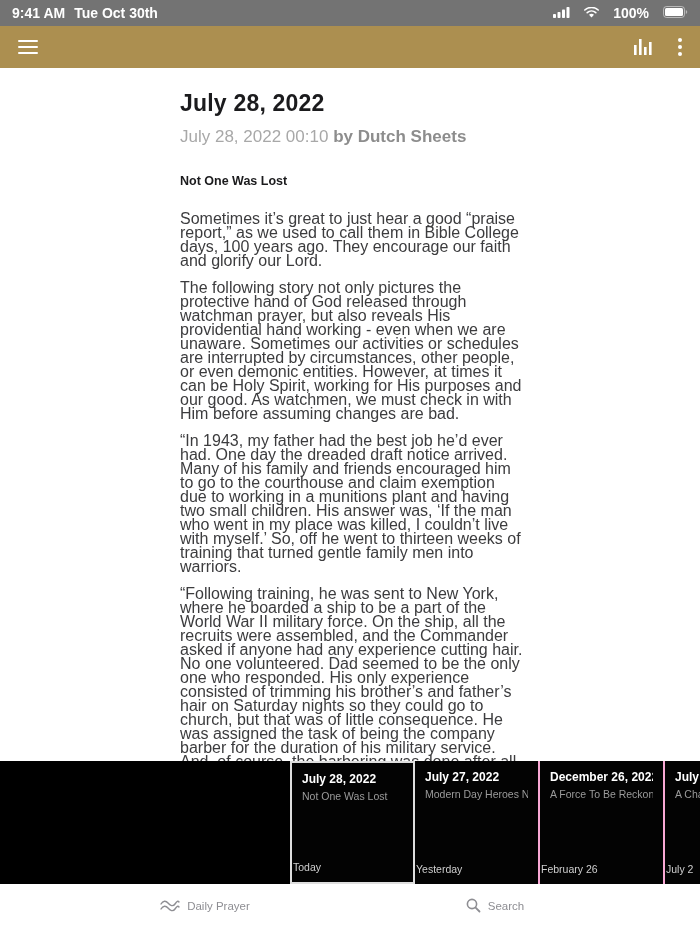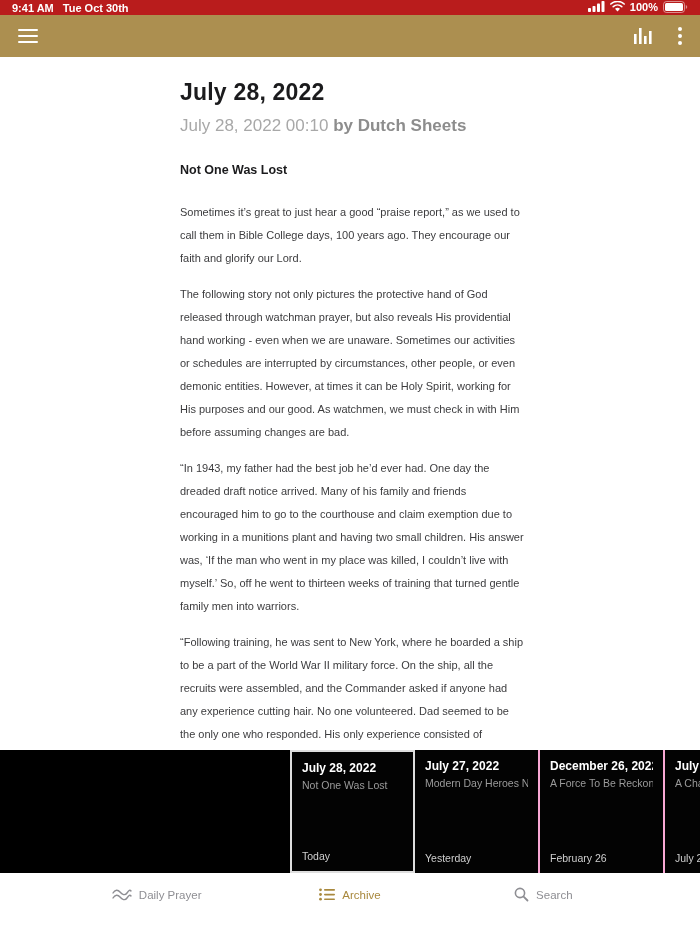--- a/index.html
+++ b/index.html
@@ -1,49 +1,49 @@
 <!DOCTYPE html>
 <html><head>
 <meta charset="utf-8">
 <style>
   *{box-sizing:border-box;margin:0;padding:0}
   html,body{width:700px;height:934px}
   body{font-family:"Liberation Sans",sans-serif;background:#fff;overflow:hidden}
 
   
-  .status-bar{height:15px;background:#b91c1c;color:#fff;display:flex;align-items:center;
-    justify-content:space-between;padding:0 12px;font-size:11px;font-weight:bold}
+  .status-bar{height:26px;background:#737373;color:#fff;display:flex;align-items:center;
+    justify-content:space-between;padding:0 12px;font-size:14px;font-weight:bold}
   .status-left{display:flex;gap:9px;align-items:center}
-  .status-right{display:flex;align-items:flex-start;gap:5px;font-weight:bold}
+  .status-right{display:flex;align-items:flex-start;gap:14px;font-weight:bold}
 
   
   .navbar{height:42px;background:#ac8f50;display:flex;align-items:center;padding:0 18px}
   .hamburger{width:20px;cursor:pointer}
   .hamburger span{display:block;height:2px;background:#fff;margin:4px 0;border-radius:1px}
   .nav-spacer{flex:1}
   .nav-icons{display:flex;align-items:center;gap:26px}
   .nav-icons > div{cursor:pointer;display:flex;align-items:center}
 
   
   .content{height:693px;background:#fff;overflow:hidden}
   .article{width:344px;margin-left:180px;padding-top:22px}
   .article h1{font-size:23px;color:#1b1b1d;margin-bottom:10px;letter-spacing:.2px}
   .meta{font-size:17px;color:#a8a8a8;margin-bottom:27px}
   .meta .byline{font-weight:bold;color:#8d8d8d}
   .article h2{font-size:12.5px;color:#1b1b1d;margin-bottom:24px}
-  .article p{font-size:11px;line-height:23px;color:#3c3c3e;margin-bottom:13px}
+  .article p{font-size:16px;line-height:14px;color:#3c3c3e;margin-bottom:13px}
 
   
   .carousel{height:123px;background:#000;display:flex;overflow:hidden;padding-left:290px}
   .card{position:relative;flex:0 0 125px;width:125px;background:#030303;
     border-right:2px solid #f9a8d4;padding:9px 10px;color:#fff;cursor:pointer}
   .card.selected{border:2px solid #dedede}
   .card-date{font-size:12px;font-weight:bold;margin-bottom:4px;white-space:nowrap;overflow:hidden}
   .card-sub{font-size:10.5px;color:#9b9b9b;white-space:nowrap;overflow:hidden}
-  .card-label{position:absolute;left:10px;bottom:9px;font-size:10.5px;color:#cfcfcf;white-space:nowrap}
+  .card-label{position:absolute;left:1px;bottom:9px;font-size:10.5px;color:#cfcfcf;white-space:nowrap}
 
   
   .tabbar{height:44px;background:#fff;display:flex;align-items:center;padding:0 60px}
   .tab{flex:1;display:flex;align-items:center;justify-content:center;gap:7px;
     font-size:11.5px;color:#8e8e93;cursor:pointer}
   .tab.active{color:#a9893e}
 </style>
 </head>
 <body>
 
@@ -146,33 +146,20 @@
 <div class="tabbar">
   <div class="tab">
     <span>
       <svg width="20" height="13" viewBox="0 0 20 13">
           <path d="M1 5 C3 1.5 6 1.5 8 4 S13 8 15 5 18 1.5 19 3" stroke="#8e8e93" stroke-width="1.4" fill="none" stroke-linecap="round"></path>
           <path d="M1 10 C3 6.5 6 6.5 8 9 S13 13 15 10 18 6.5 19 8" stroke="#8e8e93" stroke-width="1.4" fill="none" stroke-linecap="round"></path>
         </svg>
     </span>
     <span>Daily Prayer</span>
   </div>
-  <div class="tab active">
-    <span>
-      <svg width="16" height="13" viewBox="0 0 16 13">
-          <circle cx="1.5" cy="1.8" r="1.4" fill="#a9893e"></circle>
-          <rect x="5" y="1" width="11" height="1.7" rx="0.8" fill="#a9893e"></rect>
-          <circle cx="1.5" cy="6.5" r="1.4" fill="#a9893e"></circle>
-          <rect x="5" y="5.7" width="11" height="1.7" rx="0.8" fill="#a9893e"></rect>
-          <circle cx="1.5" cy="11.2" r="1.4" fill="#a9893e"></circle>
-          <rect x="5" y="10.4" width="11" height="1.7" rx="0.8" fill="#a9893e"></rect>
-        </svg>
-    </span>
-    <span>Archive</span>
-  </div>
   <div class="tab">
     <span>
       <svg width="15" height="15" viewBox="0 0 15 15">
           <circle cx="6" cy="6" r="4.6" stroke="#8e8e93" stroke-width="1.6" fill="none"></circle>
           <line x1="9.6" y1="9.6" x2="13.5" y2="13.5" stroke="#8e8e93" stroke-width="1.8" stroke-linecap="round"></line>
         </svg>
     </span>
     <span>Search</span>
   </div>
 </div>

